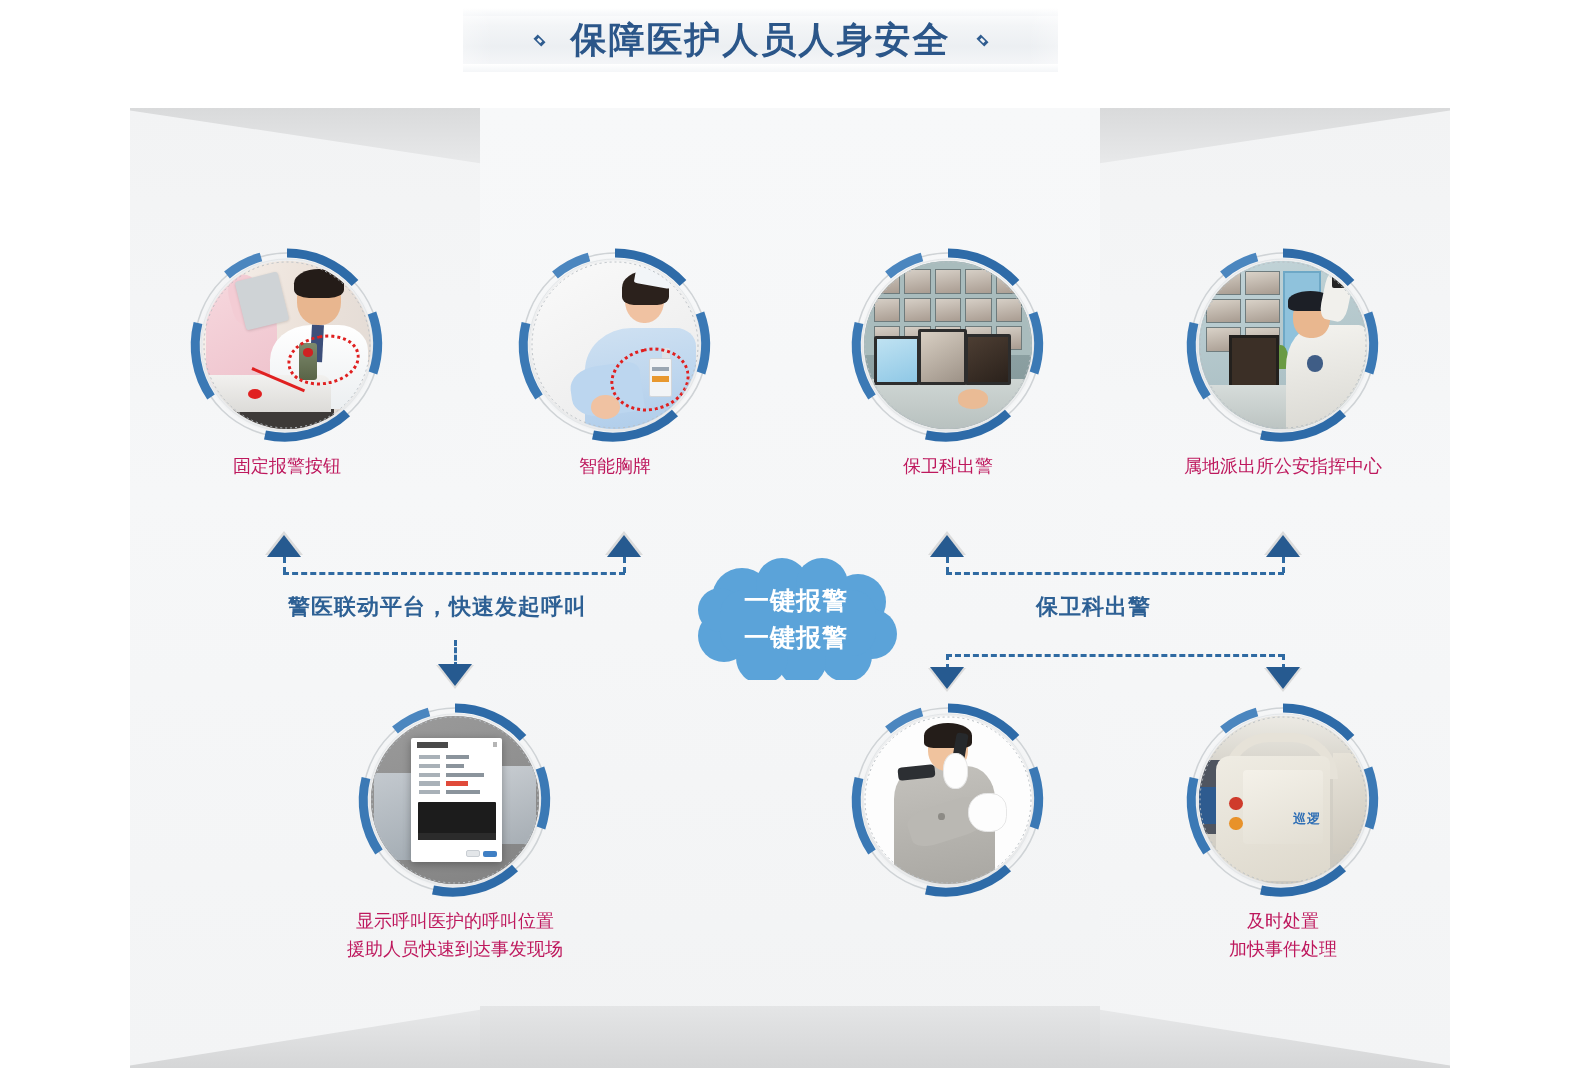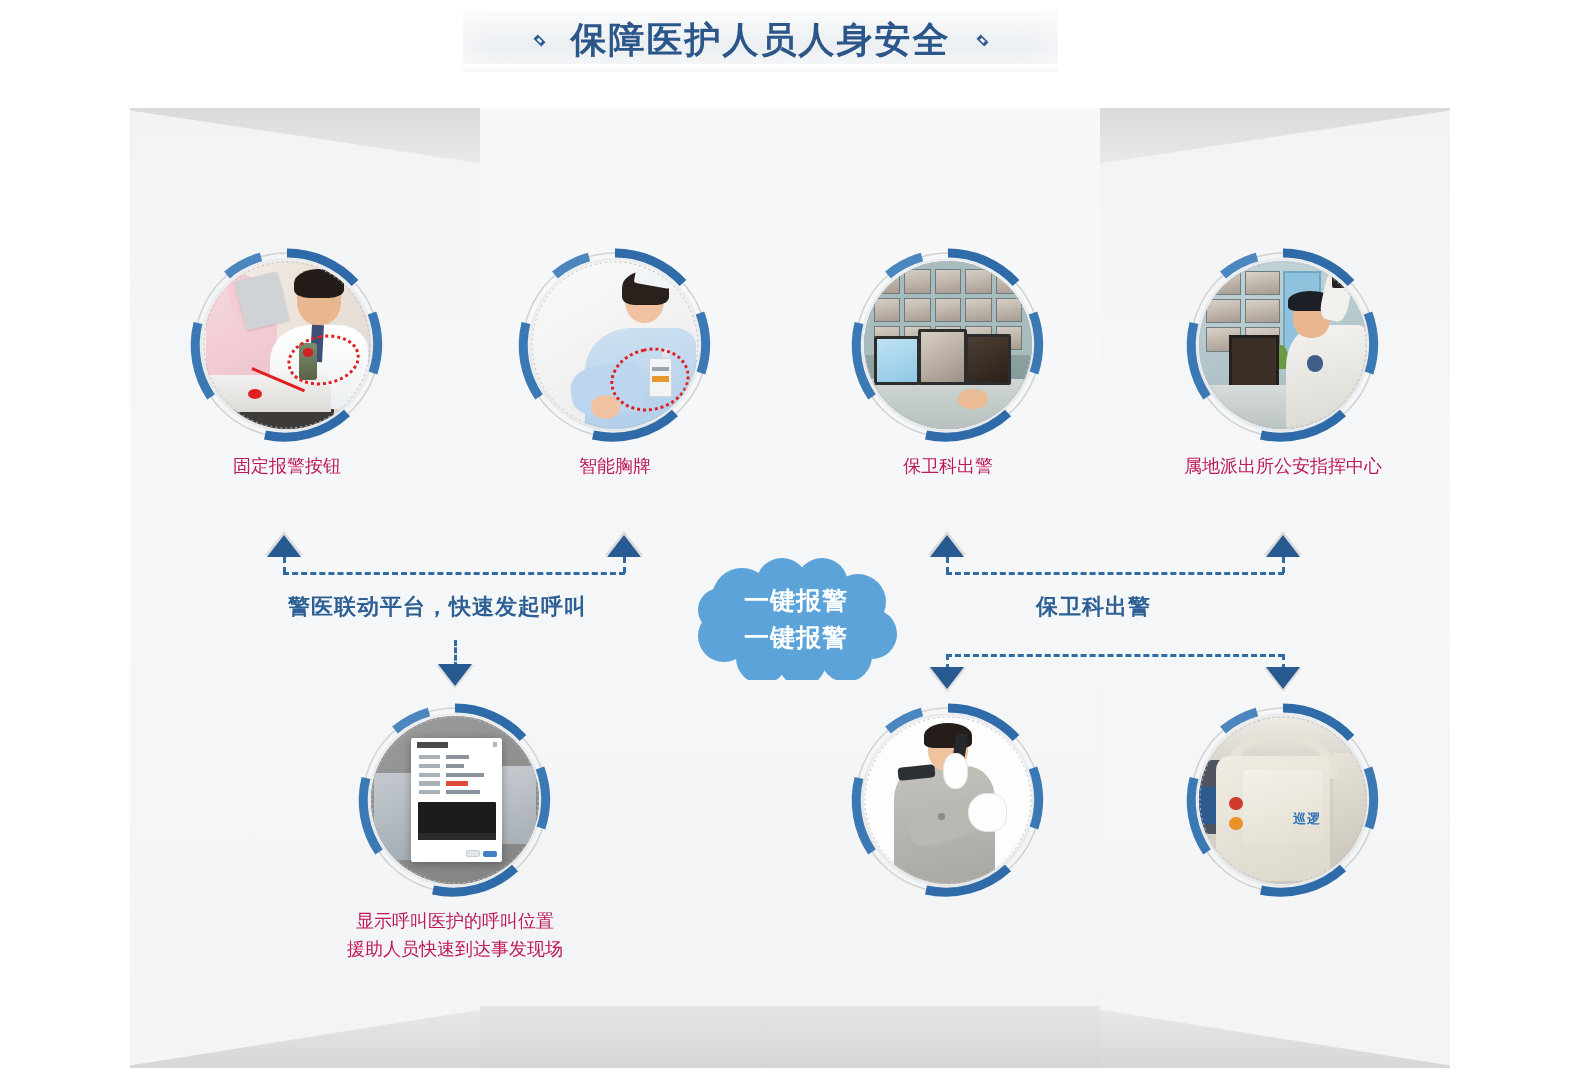--- a/index.html
+++ b/index.html
@@ -663,13 +663,15 @@
       <circle cx="100" cy="100" r="92" fill="none" stroke="#cfd3d6" stroke-width="1.5"></circle>
       <circle cx="100" cy="100" r="86" fill="none" stroke="#e3e6e8" stroke-width="1"></circle>
       <circle cx="100" cy="100" r="83" fill="none" stroke="#b9bfc4" stroke-width="1" stroke-dasharray="2 3"></circle>
       <path d="M100 8 A92 92 0 0 1 168 38" fill="none" stroke="#2e6ba8" stroke-width="9"></path>
       <path d="M185 68 A92 92 0 0 1 186 128" fill="none" stroke="#3b79b5" stroke-width="9"></path>
       <path d="M160 168 A92 92 0 0 1 78 190" fill="none" stroke="#2e6ba8" stroke-width="9"></path>
       <path d="M24 152 A92 92 0 0 1 11 78" fill="none" stroke="#3b79b5" stroke-width="9"></path>
       <path d="M40 30 A92 92 0 0 1 74 12" fill="none" stroke="#4b86bf" stroke-width="9"></path>
     </svg>
   </div>
+  <div class="node-label">及时处置
+加快事件处理</div>
 </div>
 
 </body></html>

